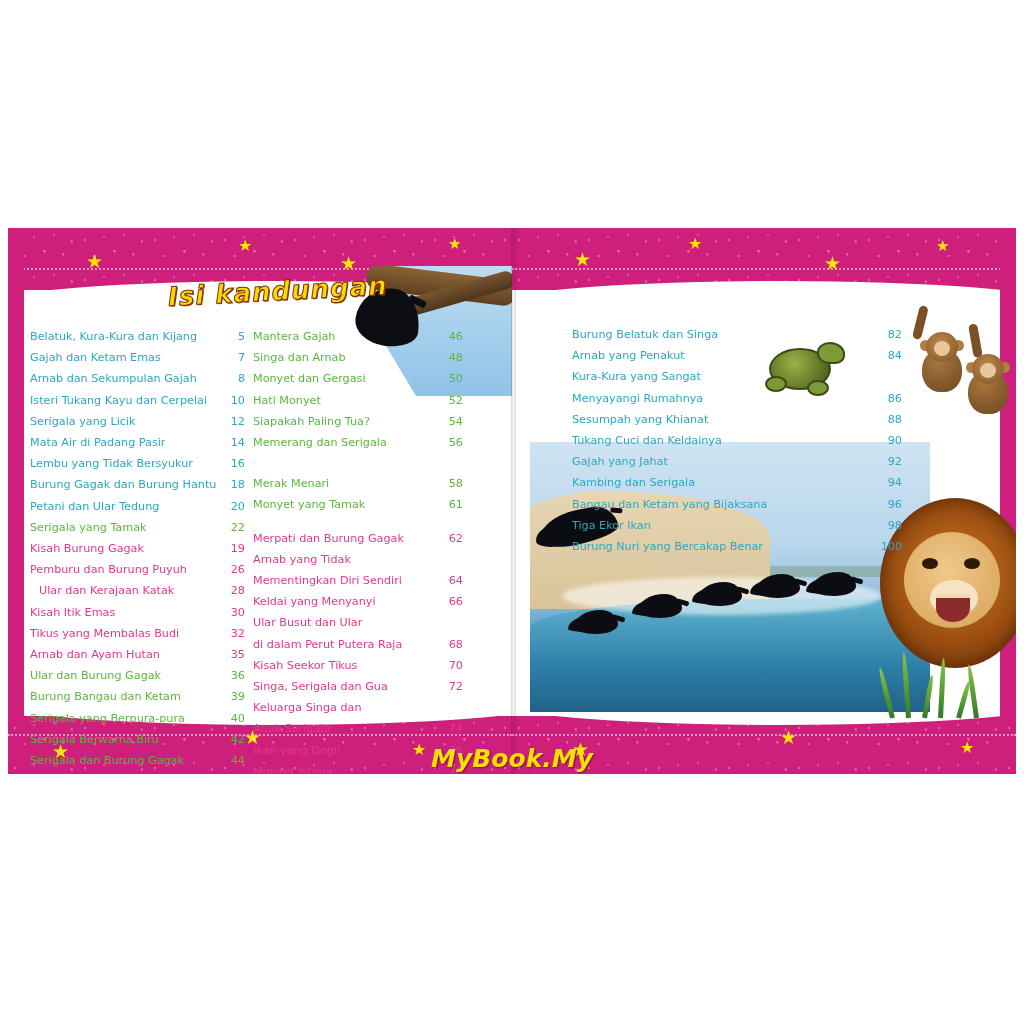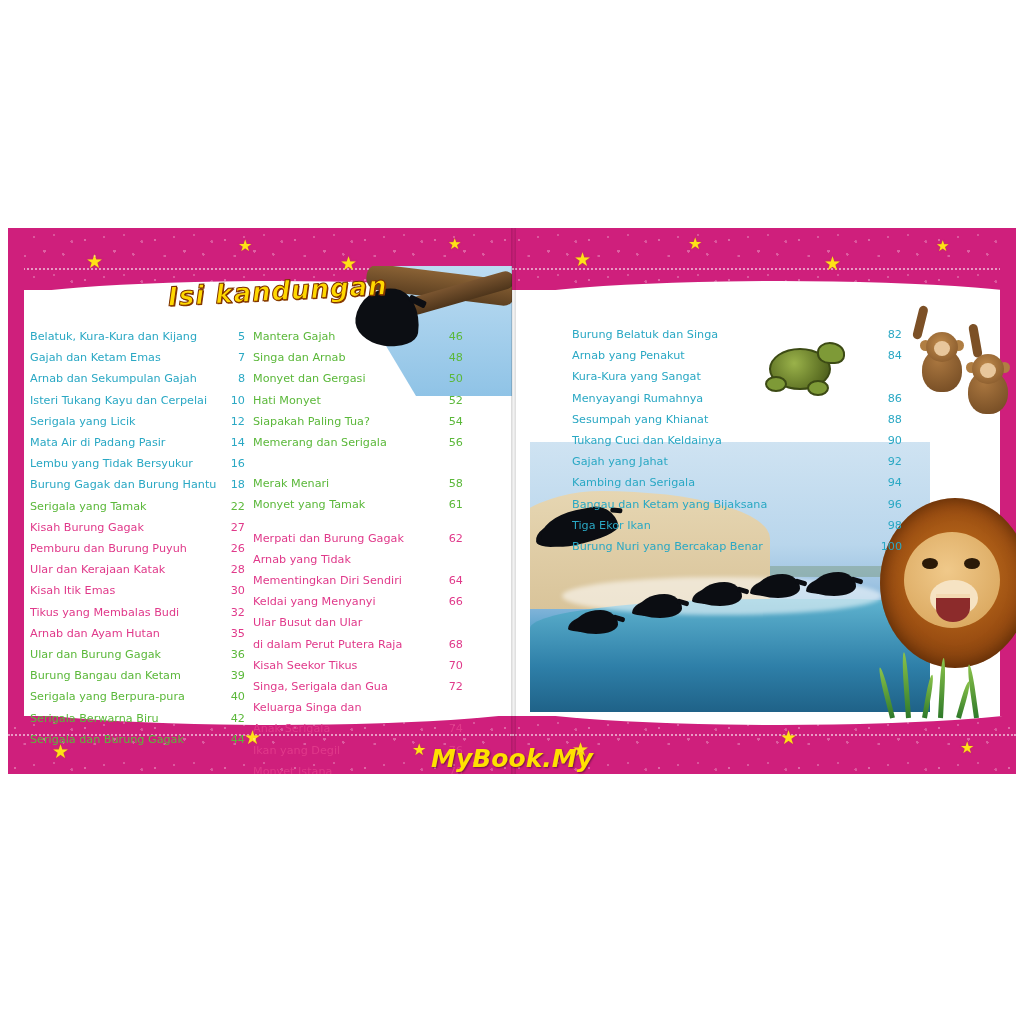--- a/index.html
+++ b/index.html
@@ -479,33 +479,37 @@
           <span class="toc-page">14</span>
         </div>
         <div class="toc-row" style="color: rgb(42, 168, 196);">
           <span class="toc-title">Lembu yang Tidak Bersyukur</span>
           <span class="toc-page">16</span>
         </div>
         <div class="toc-row" style="color: rgb(42, 168, 196);">
           <span class="toc-title">Burung Gagak dan Burung Hantu</span>
           <span class="toc-page">18</span>
         </div>
+        <div class="toc-row" style="color: rgb(42, 168, 196);">
+          <span class="toc-title">Petani dan Ular Tedung</span>
+          <span class="toc-page">20</span>
+        </div>
         <div class="toc-row" style="color: rgb(91, 184, 58);">
           <span class="toc-title">Serigala yang Tamak</span>
           <span class="toc-page">22</span>
         </div>
         <div class="toc-row" style="color: rgb(224, 57, 138);">
           <span class="toc-title">Kisah Burung Gagak</span>
-          <span class="toc-page">27</span>
+          <span class="toc-page">19</span>
         </div>
         <div class="toc-row" style="color: rgb(224, 57, 138);">
           <span class="toc-title">Pemburu dan Burung Puyuh</span>
           <span class="toc-page">26</span>
         </div>
-        <div class="toc-row" style="color: rgb(224, 57, 138);">
+        <div class="toc-row" style="color: rgb(224, 57, 138); margin-left: 9px;">
           <span class="toc-title">Ular dan Kerajaan Katak</span>
           <span class="toc-page">28</span>
         </div>
         <div class="toc-row" style="color: rgb(224, 57, 138);">
           <span class="toc-title">Kisah Itik Emas</span>
           <span class="toc-page">30</span>
         </div>
         <div class="toc-row" style="color: rgb(224, 57, 138);">
           <span class="toc-title">Tikus yang Membalas Budi</span>
           <span class="toc-page">32</span>

